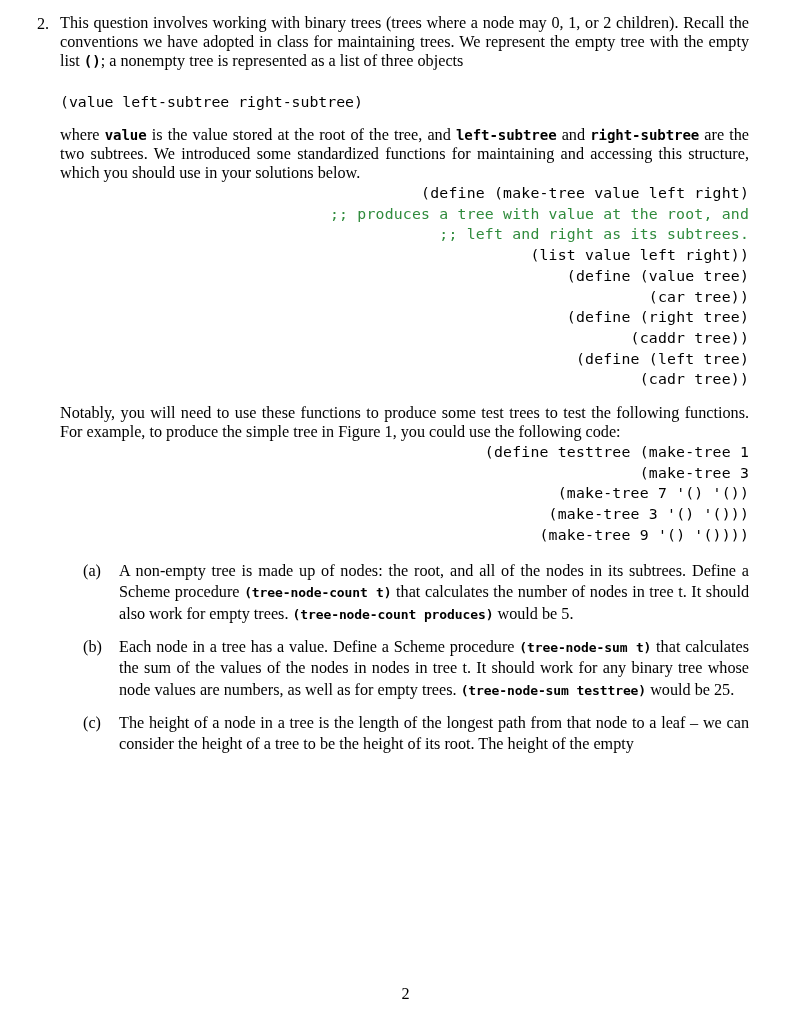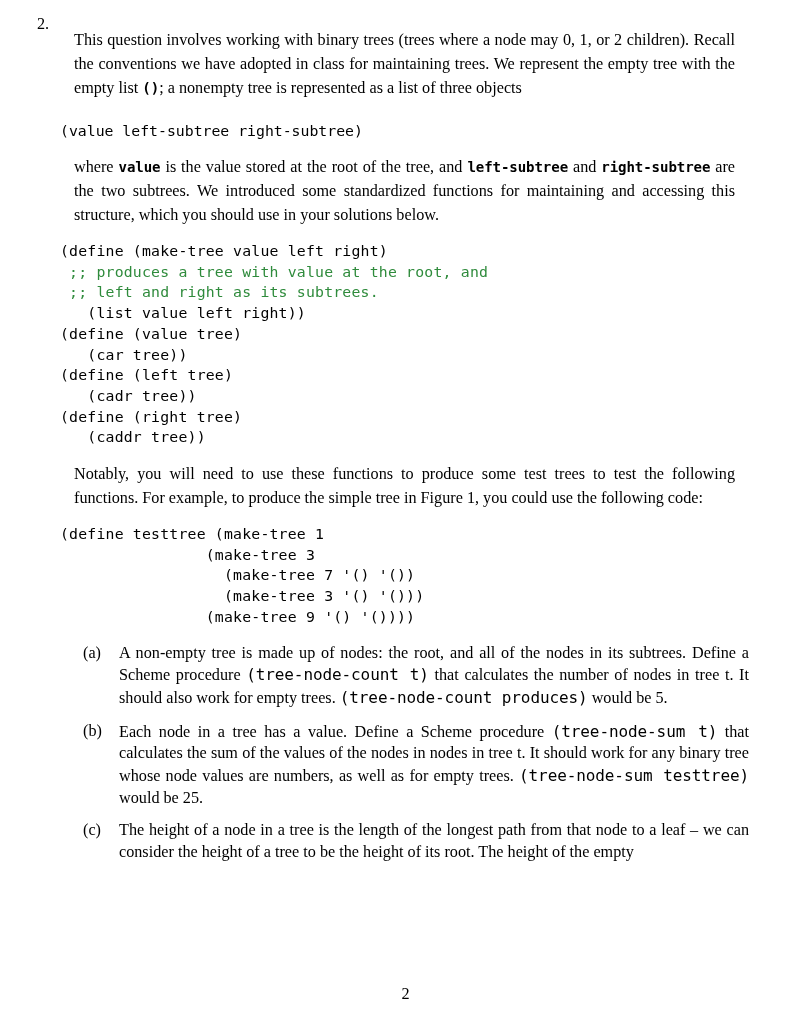--- a/index.html
+++ b/index.html
@@ -33,23 +33,23 @@
     flex: 0 0 23px;
     font-size: 16.2px;
     line-height: 21.7px;
   }
   .item-body {
     flex: 1 1 auto;
   }
 
   
   p.prose {
-    margin: 14px;
-    font-size: 16.2px;
-    line-height: 24px;
+    margin: 0;
+    font-size: 16.2px;
+    line-height: 19px;
     text-align: justify;
     text-justify: inter-word;
     hyphens: none;
   }
   p.prose + p.prose {
     margin-top: 12px;
   }
   .gap-before {
     margin-top: 14px !important;
   }
@@ -57,22 +57,22 @@
   
   code.inl {
     font-family: "DejaVu Sans Mono", "Liberation Mono", monospace;
     font-weight: bold;
     font-size: 14.1px;
     letter-spacing: -0.1px;
     white-space: pre;
   }
   code.inl-wrap {
     font-family: "DejaVu Sans Mono", "Liberation Mono", monospace;
-    font-weight: normal;
-    font-size: 16px;
+    font-weight: bold;
+    font-size: 13px;
     letter-spacing: -0.1px;
   }
 
   
   .display-center {
     text-align: left;
     font-family: "DejaVu Sans Mono", "Liberation Mono", monospace;
     font-size: 14.8px;
     line-height: 20px;
     margin: 21px 0 0 0;
@@ -81,20 +81,21 @@
 
   
   pre.codeblock {
     margin: 0;
     font-family: "DejaVu Sans Mono", "Liberation Mono", monospace;
     font-size: 14.8px;
     line-height: 20.7px;
     white-space: pre;
     color: #000000;
     letter-spacing: 0.2px;
+    text-align: right;
   }
   pre.codeblock .cmt {
     color: #2f8b3c;
   }
   .block-gap-top { margin-top: 19px; }
 
   
   .sublist {
     margin-top: 15px;
   }
@@ -147,25 +148,25 @@
         <p class="prose gap-before"><span>where </span><code class="inl">value</code><span> is the value stored at the root of the tree, and </span><code class="inl">left-subtree</code><span> and </span><code class="inl">right-subtree</code><span> are the two subtrees. We introduced some standardized functions for maintaining and accessing this structure, which you should use in your solutions below.</span></p>
 
         <pre class="codeblock block-gap-top"><span>(define (make-tree value left right)</span>
 <span class="cmt"> ;; produces a tree with value at the root, and</span>
 <span class="cmt"> ;; left and right as its subtrees.</span>
 <span>   (list value left right))</span></pre>
 
         <pre class="codeblock block-gap-top"><span>(define (value tree)</span>
 <span>   (car tree))</span></pre>
 
+        <pre class="codeblock block-gap-top"><span>(define (right tree)</span>
+<span>   (caddr tree))</span></pre>
+
         <pre class="codeblock block-gap-top"><span>(define (left tree)</span>
 <span>   (cadr tree))</span></pre>
-
-        <pre class="codeblock block-gap-top"><span>(define (right tree)</span>
-<span>   (caddr tree))</span></pre>
 
         <p class="prose gap-before">Notably, you will need to use these functions to produce some test trees to test the following functions. For example, to produce the simple tree in Figure 1, you could use the following code:</p>
 
         <pre class="codeblock block-gap-top"><span>(define testtree (make-tree 1</span>
 <span>                (make-tree 3</span>
 <span>                  (make-tree 7 '() '())</span>
 <span>                  (make-tree 3 '() '()))</span>
 <span>                (make-tree 9 '() '())))</span></pre>
 
 

